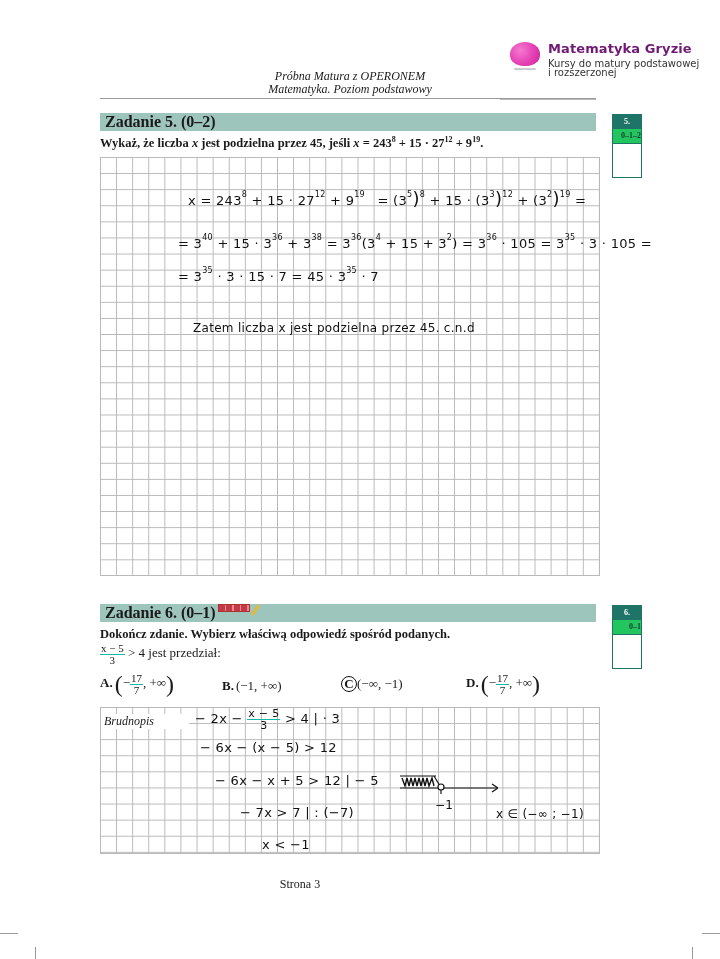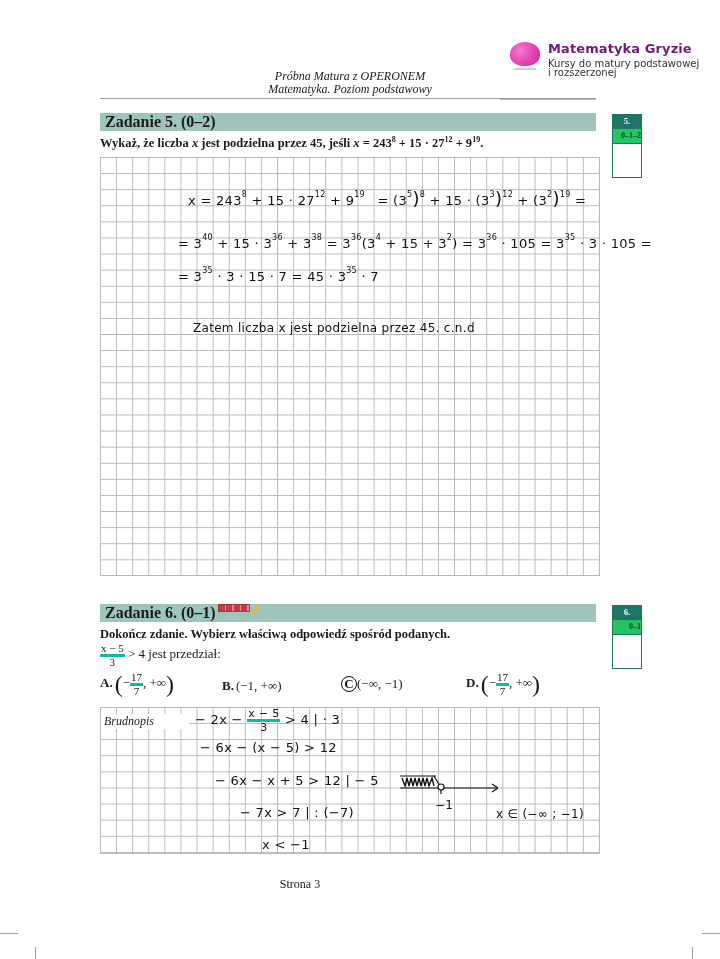--- a/index.html
+++ b/index.html
@@ -39,21 +39,21 @@
   .score-range { height: 14px; background: #22c55e; color: #1a3d37; font-weight: bold; font-size: 8px; text-align: right; line-height: 14px; border-bottom: 1.5px solid #1e7466; }
 
   .hand { font-family: "DejaVu Sans", sans-serif; font-size: 13px; color: #111; white-space: nowrap; letter-spacing: 0.3px; }
   .hand sup { font-size: 8px; position: relative; top: -3px; }
   .big { font-size: 18px; }
 
   .pencil-marks { display:inline-block; width: 30px; height: 6px; background: repeating-linear-gradient(to right, #c23a4a 0 6px, #e88 6px 7.5px); vertical-align: middle; margin-left: 2px; border:1px solid #a33; }
   .pencil-icon { display:inline-block; width: 3px; height: 12px; background:#e5b83a; transform: rotate(35deg); margin-left: 4px; vertical-align: middle; }
 
   .frac { display:inline-block; text-align:center; vertical-align: middle; font-size: 11px; line-height: 11px; }
-  .frac .num { display:block; border-bottom: 3px solid #14b8a6; padding: 0 1px; }
+  .frac .num { display:block; border-bottom: 1px solid #14b8a6; padding: 0 1px; }
   .frac .den { display:block; }
 
   .option { font-size: 13px; white-space: nowrap; }
   .option b { margin-right: 2px; }
   .paren { font-size: 24px; font-weight: lighter; vertical-align: middle; }
   .circled { display:inline-block; border: 1.5px solid #111; border-radius: 50%; width: 14px; height: 14px; line-height: 14px; text-align:center; font-weight:bold; }
 
   .brudnopis { font-style: italic; font-size: 12px; background: #fff; }
   .footer-page { left: 0; width: 600px; top: 877px; text-align: center; font-size: 12px; }
   .crop { background: #999; }

